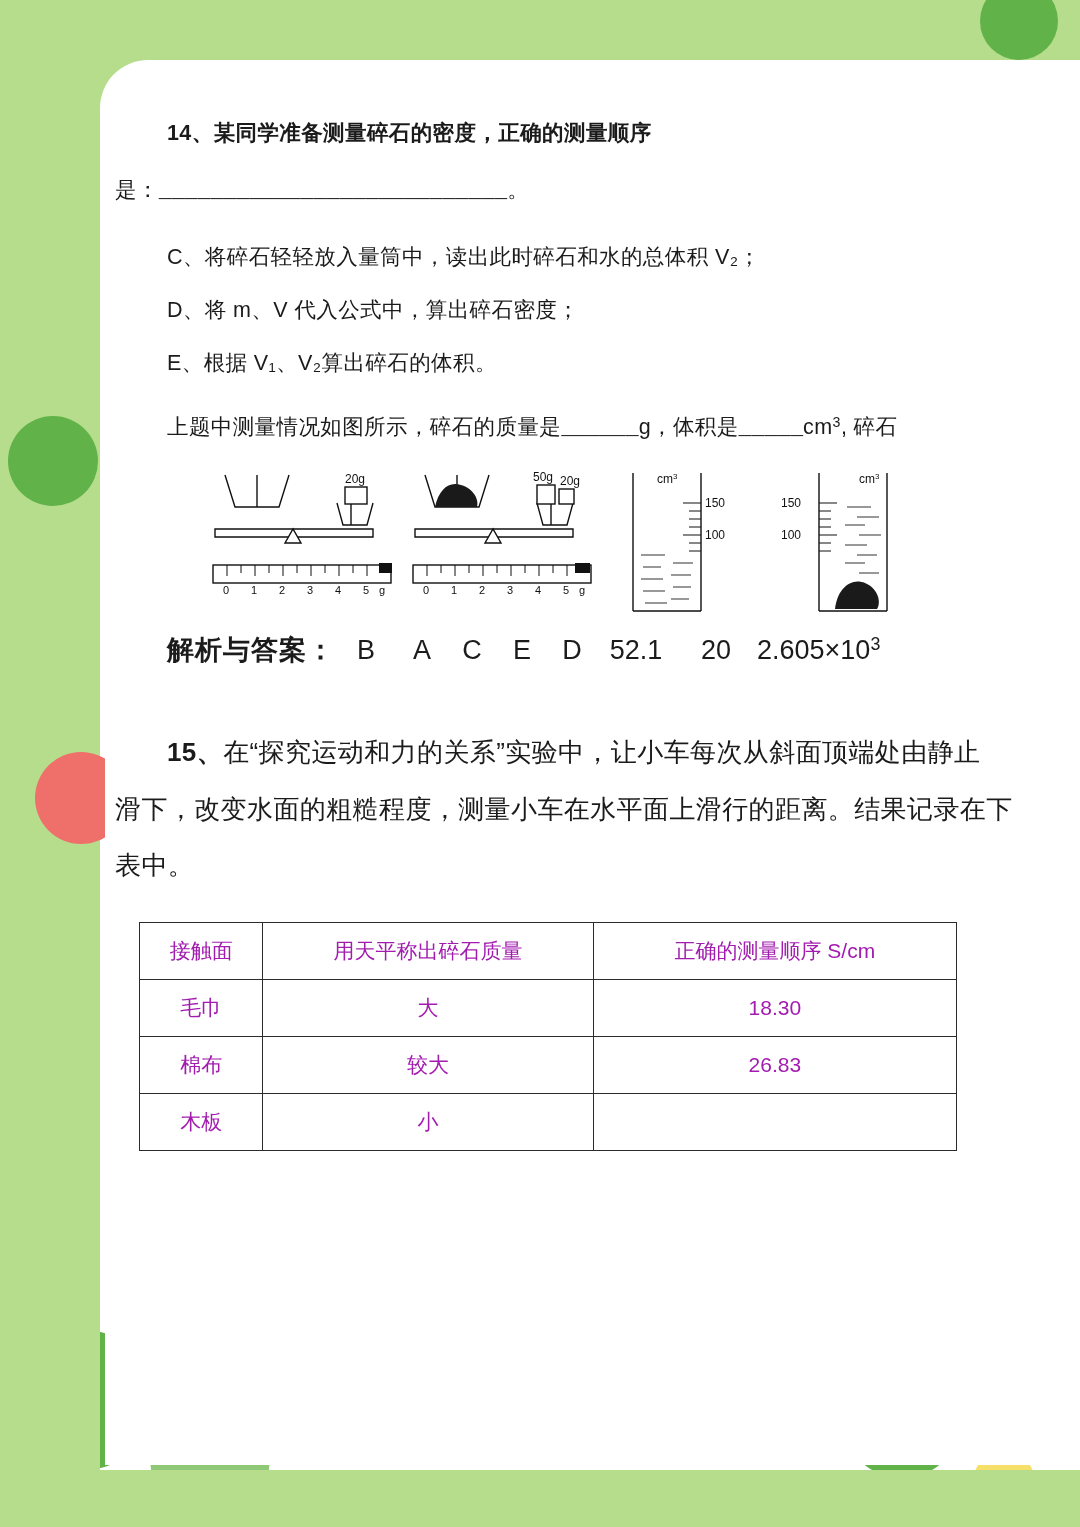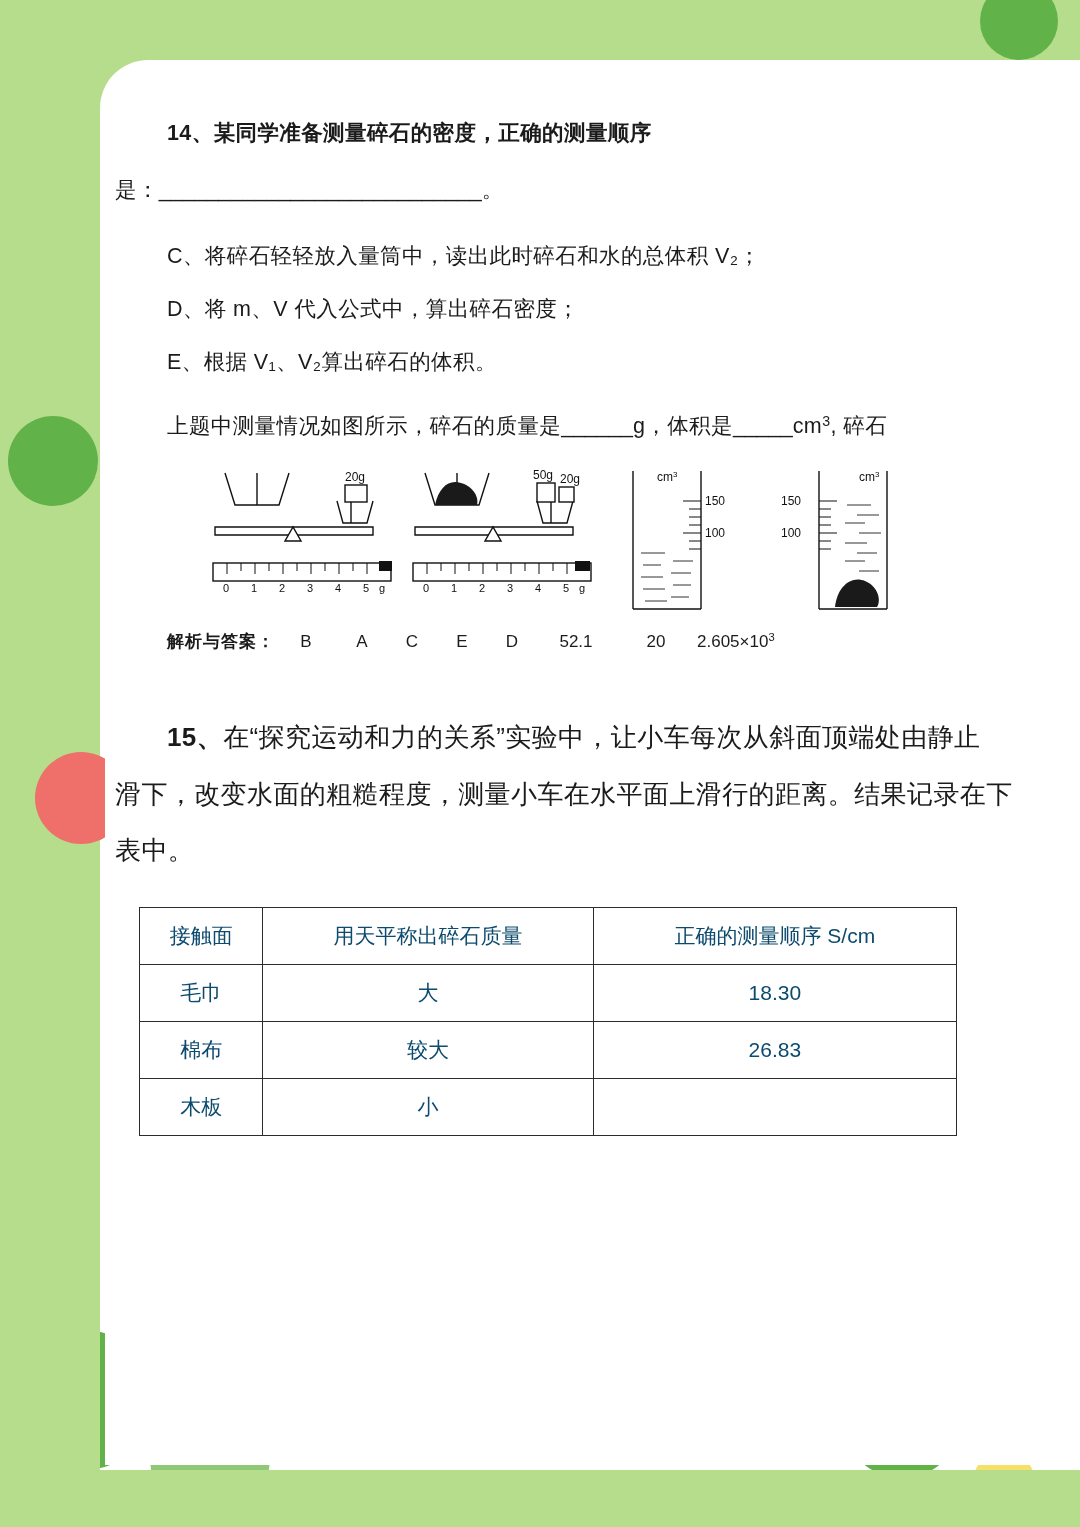--- a/index.html
+++ b/index.html
@@ -35,53 +35,53 @@
     font-size:21.5px;
     color:#1b1b1b;
     line-height:1.55;
     letter-spacing:0.4px;
     margin-top:12px;
   }
   .indent { padding-left:62px; }
   .noindent { padding-left:10px; }
   .bold { font-weight:bold; }
   sup { font-size:0.66em; vertical-align:0.5em; }
-  .fill { letter-spacing:0px; }
+  .fill { letter-spacing:0px;font-family:Liberation Mono, monospace; }
 
   
   #figure {
     position:relative;
     width:975px;
     height:155px;
     margin-top:18px;
   }
   
   #answer-row {
     padding-left:62px;
     margin-top:14px;
-    font-size:17px;
+    font-size:27px;
     color:#1b1b1b;
     display:flex;
     align-items:baseline;
     gap:0px;
   }
   #answer-row .lbl { font-weight:bold; letter-spacing:1px; }
   #answer-row .a { display:inline-block; }
 
   
   #q15 { margin-top:62px; }
   #q15 .line { font-size:26px; line-height:1.72; }
 
   
   table {
     border-collapse:collapse;
     margin:34px 0 0 34px;
     width:818px;
     font-size:21px;
-    color:#0c4a6e;
+    color:#a21caf;
   }
   td, th {
     border:1.6px solid #2b2b2b;
     text-align:center;
     font-weight:normal;
     padding:14px 6px;
     height:28px;
   }
   col.c1 { width:112px; }
   col.c2 { width:300px; }

